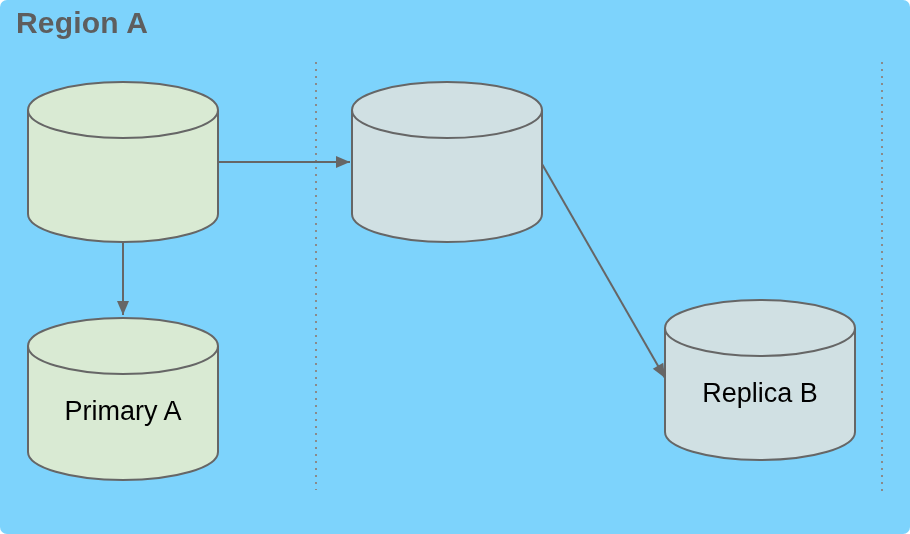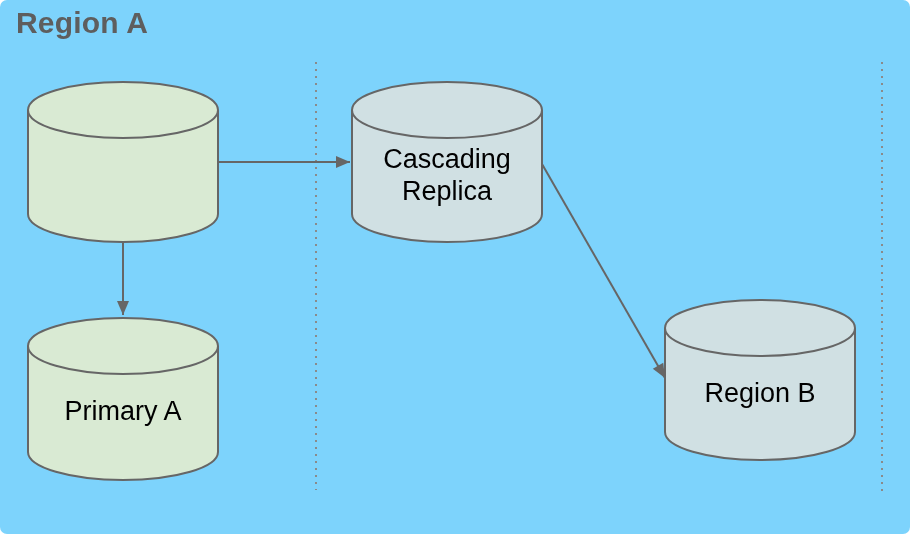--- a/index.html
+++ b/index.html
@@ -91,17 +91,16 @@
       <ellipse class="cyl-top" cx="760" cy="328" rx="95" ry="28" fill="#d0e0e3" stroke="#666666"></ellipse>
     </g>
 
     <line class="edge-line" x1="218" y1="162" x2="350" y2="162" marker-end="url(#arrowhead)" stroke="#666666"></line>
     <line class="edge-line" x1="123" y1="242" x2="123" y2="315" marker-end="url(#arrowhead)" stroke="#666666"></line>
     <line class="edge-line" x1="542" y1="164" x2="665" y2="378" marker-end="url(#arrowhead)" stroke="#666666"></line>
   </svg>
 
   <div class="region-label" style="left:16px; top:6px;">Region A</div>
 
-  <div class="node-label" style="left:352px; top:82px;">Cascading Replica</div>
   <div class="node-label" style="left:28px; top:318px;">Primary A</div>
-  <div class="node-label" style="left:665px; top:300px;">Region B</div>
+  <div class="node-label" style="left:665px; top:300px;">Replica B</div>
 
 </div>
 
 </body></html>

